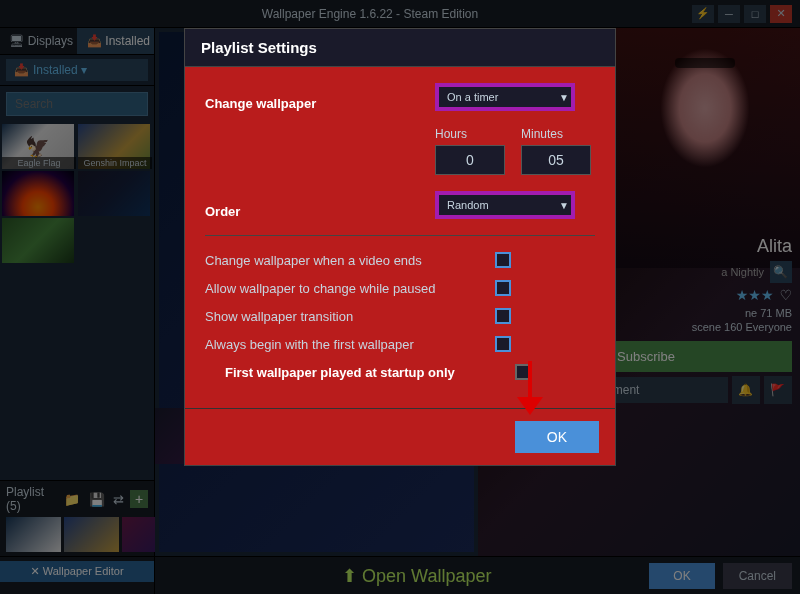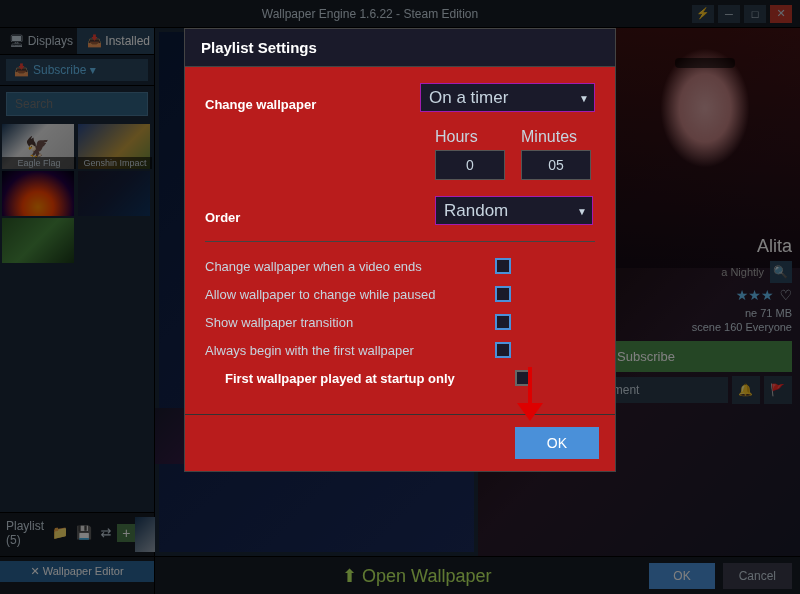--- a/index.html
+++ b/index.html
@@ -159,21 +159,21 @@
       background: linear-gradient(135deg, #2d5a27 0%, #4a8c40 50%, #1a3a18 100%);
       width: 72px; height: 45px;
     }
 
     
     .playlist-bar {
       background: #171d25;
       border-top: 1px solid #000;
       padding: 4px 6px;
       display: flex;
-      flex-direction: row;
+      flex-direction: column;
     }
     .playlist-header {
       display: flex;
       align-items: center;
       gap: 6px;
       margin-bottom: 4px;
     }
     .playlist-title {
       font-size: 12px;
       color: #c6d4df;
@@ -403,24 +403,24 @@
       font-size: 13px;
       color: #c6d4df;
       font-weight: 500;
     }
     .form-label-strong {
       font-weight: 700;
       color: #fff;
     }
     .select-box {
       background: #1a1a2a;
-      border: 1px solid #a21caf;
-      color: #c6d4df;
-      padding: 4px 40px 4px 8px;
-      font-size: 17px;
+      border: 4px solid #a21caf;
+      color: #c6d4df;
+      padding: 4px 8px 4px 8px;
+      font-size: 11px;
       appearance: none;
       -webkit-appearance: none;
       cursor: pointer;
       min-width: 140px;
       position: relative;
     }
     .select-wrapper {
       position: relative;
       display: inline-block;
     }
@@ -438,21 +438,21 @@
       gap: 16px;
       margin-bottom: 16px;
       margin-left: 230px;
     }
     .time-col {
       display: flex;
       flex-direction: column;
       gap: 4px;
     }
     .time-label {
-      font-size: 16px;
+      font-size: 12px;
       color: #c6d4df;
     }
     .time-input {
       background: #1a1a2a;
       border: 1px solid #555;
       color: #c6d4df;
       padding: 6px 10px;
       font-size: 14px;
       width: 70px;
       text-align: center;
@@ -529,21 +529,21 @@
       </div>
       <div class="sidebar-tab active">
         <span>📥</span>
         <span>Installed</span>
       </div>
     </div>
 
     <div class="sidebar-filter">
       <button class="sidebar-filter-btn">
         <span>📥</span>
-        <span>Subscribe ▾</span>
+        <span>Installed ▾</span>
       </button>
     </div>
 
     <div class="search-box">
       <input class="search-input" type="text" placeholder="Search" style="">
     </div>
 
     <div class="wallpaper-grid">
       <div class="thumb-item">
         <div class="thumb-eagle">🦅</div>

